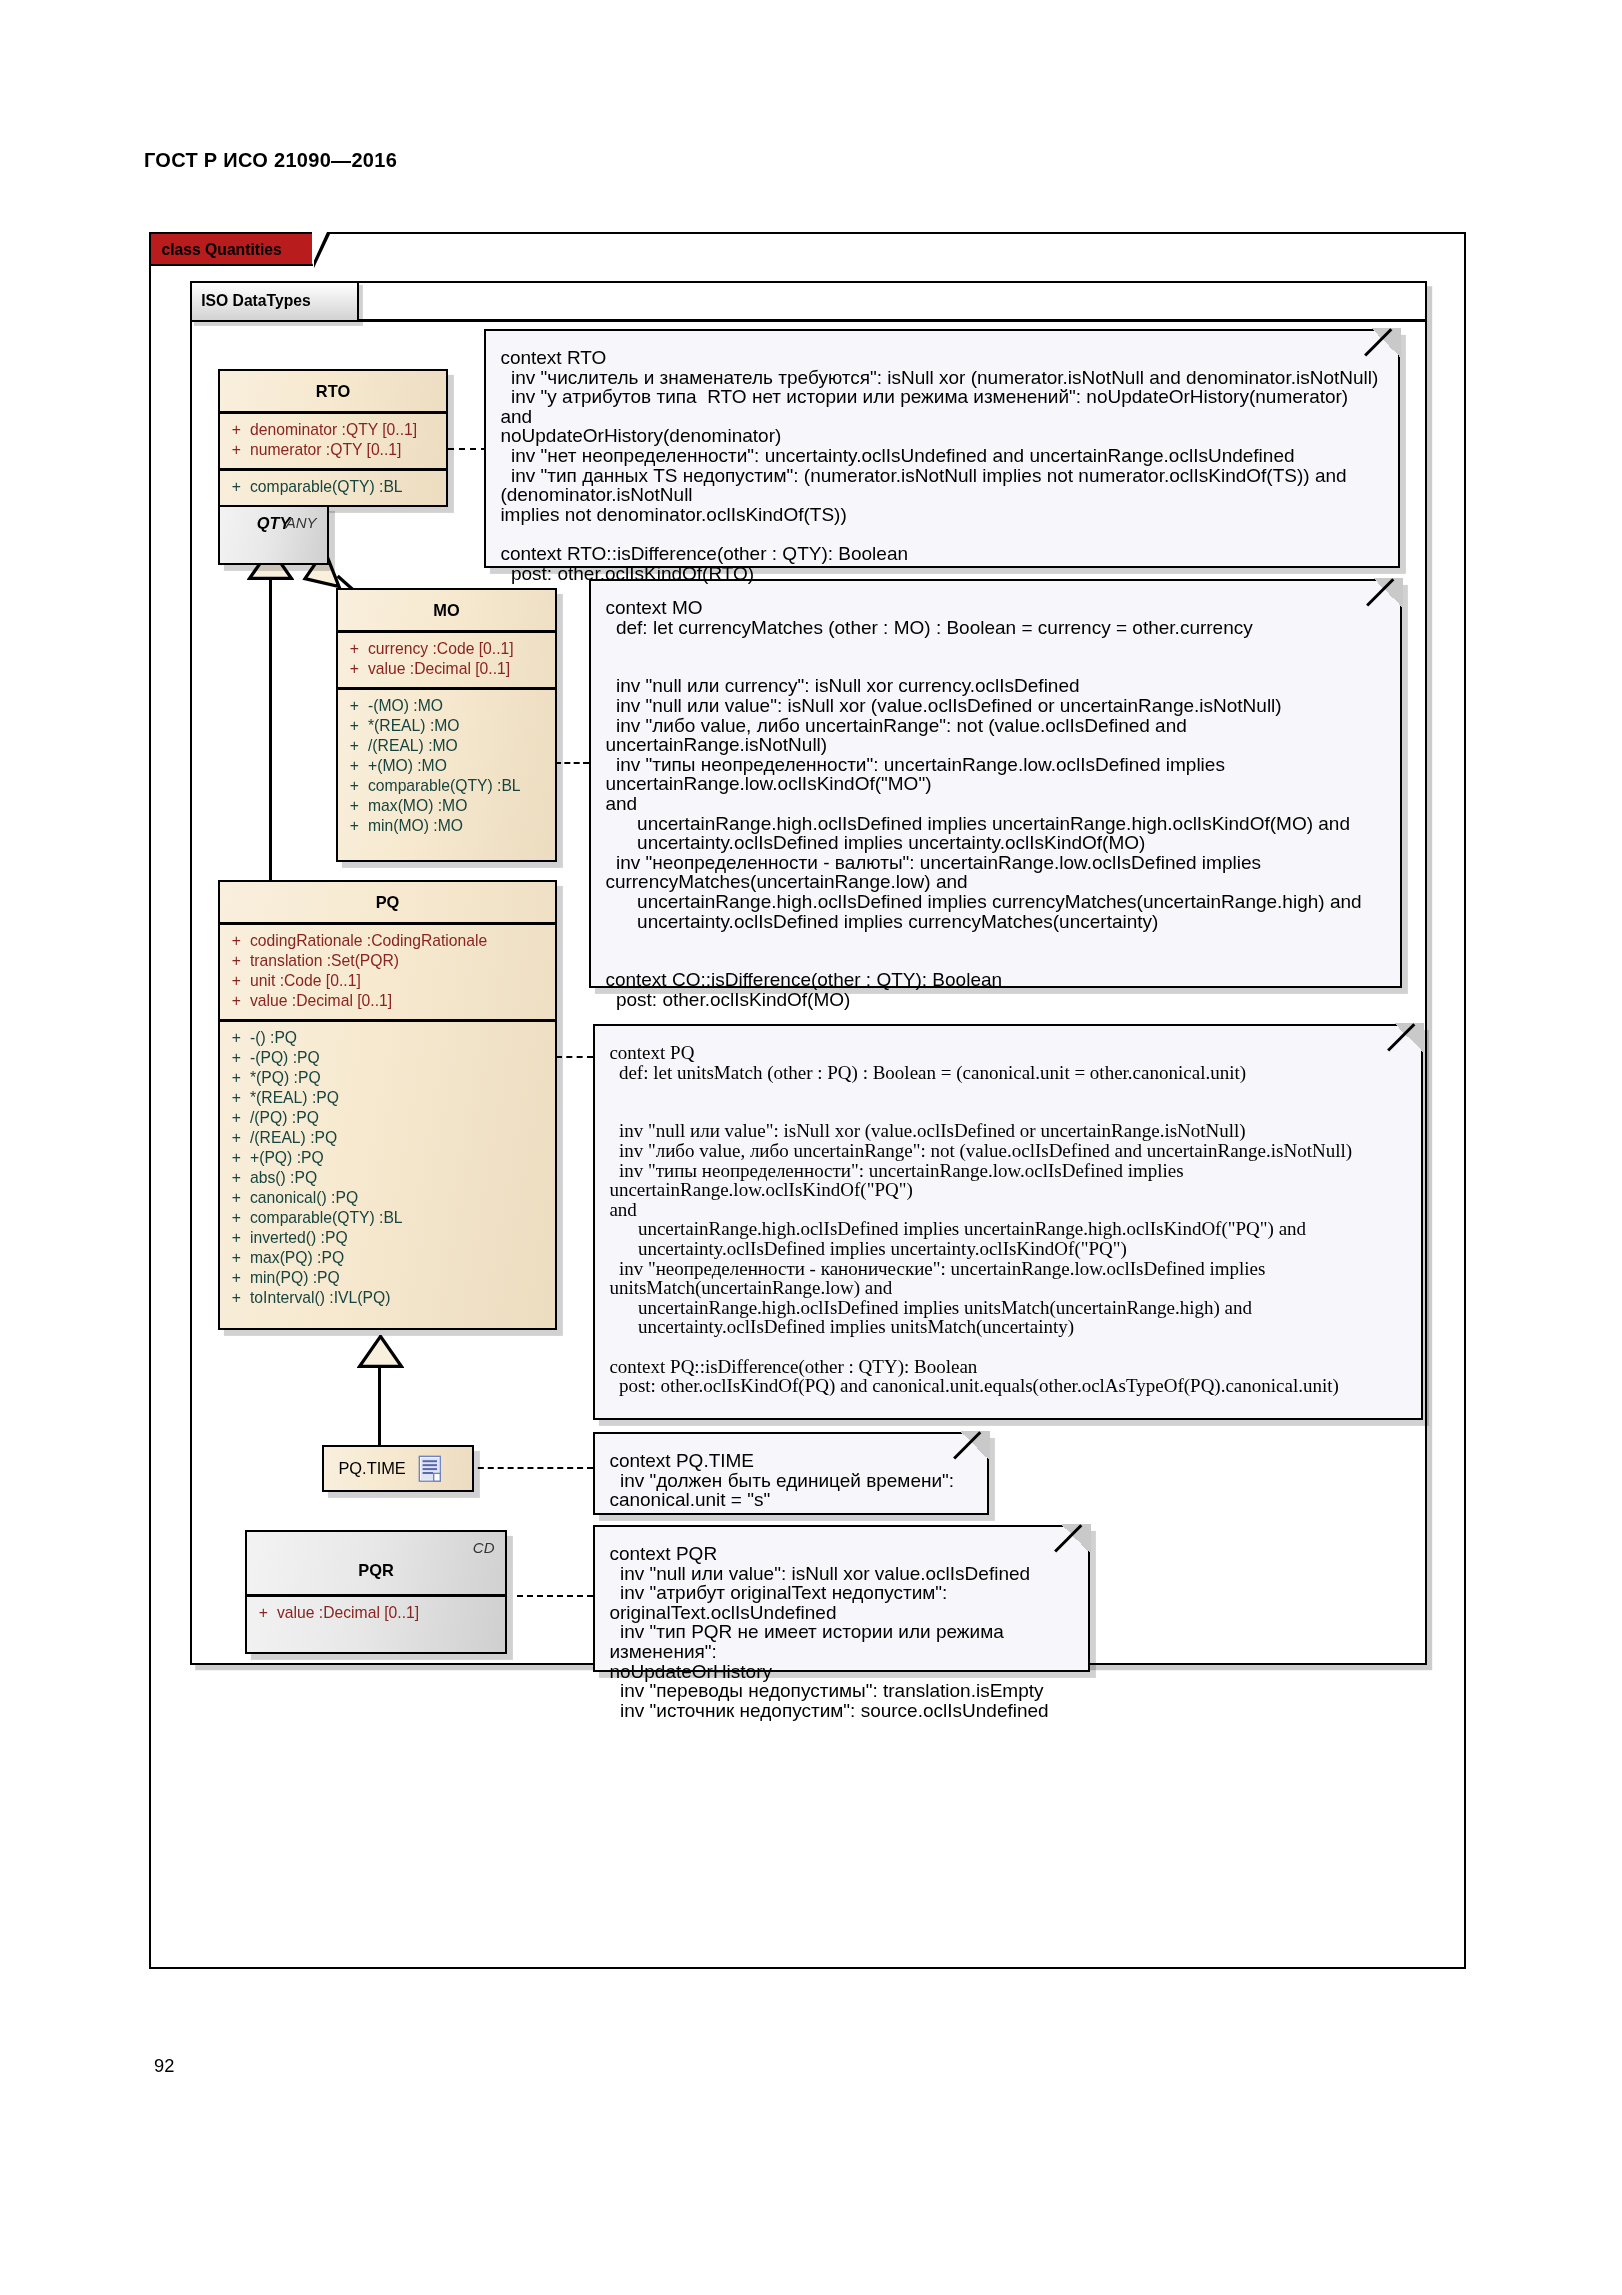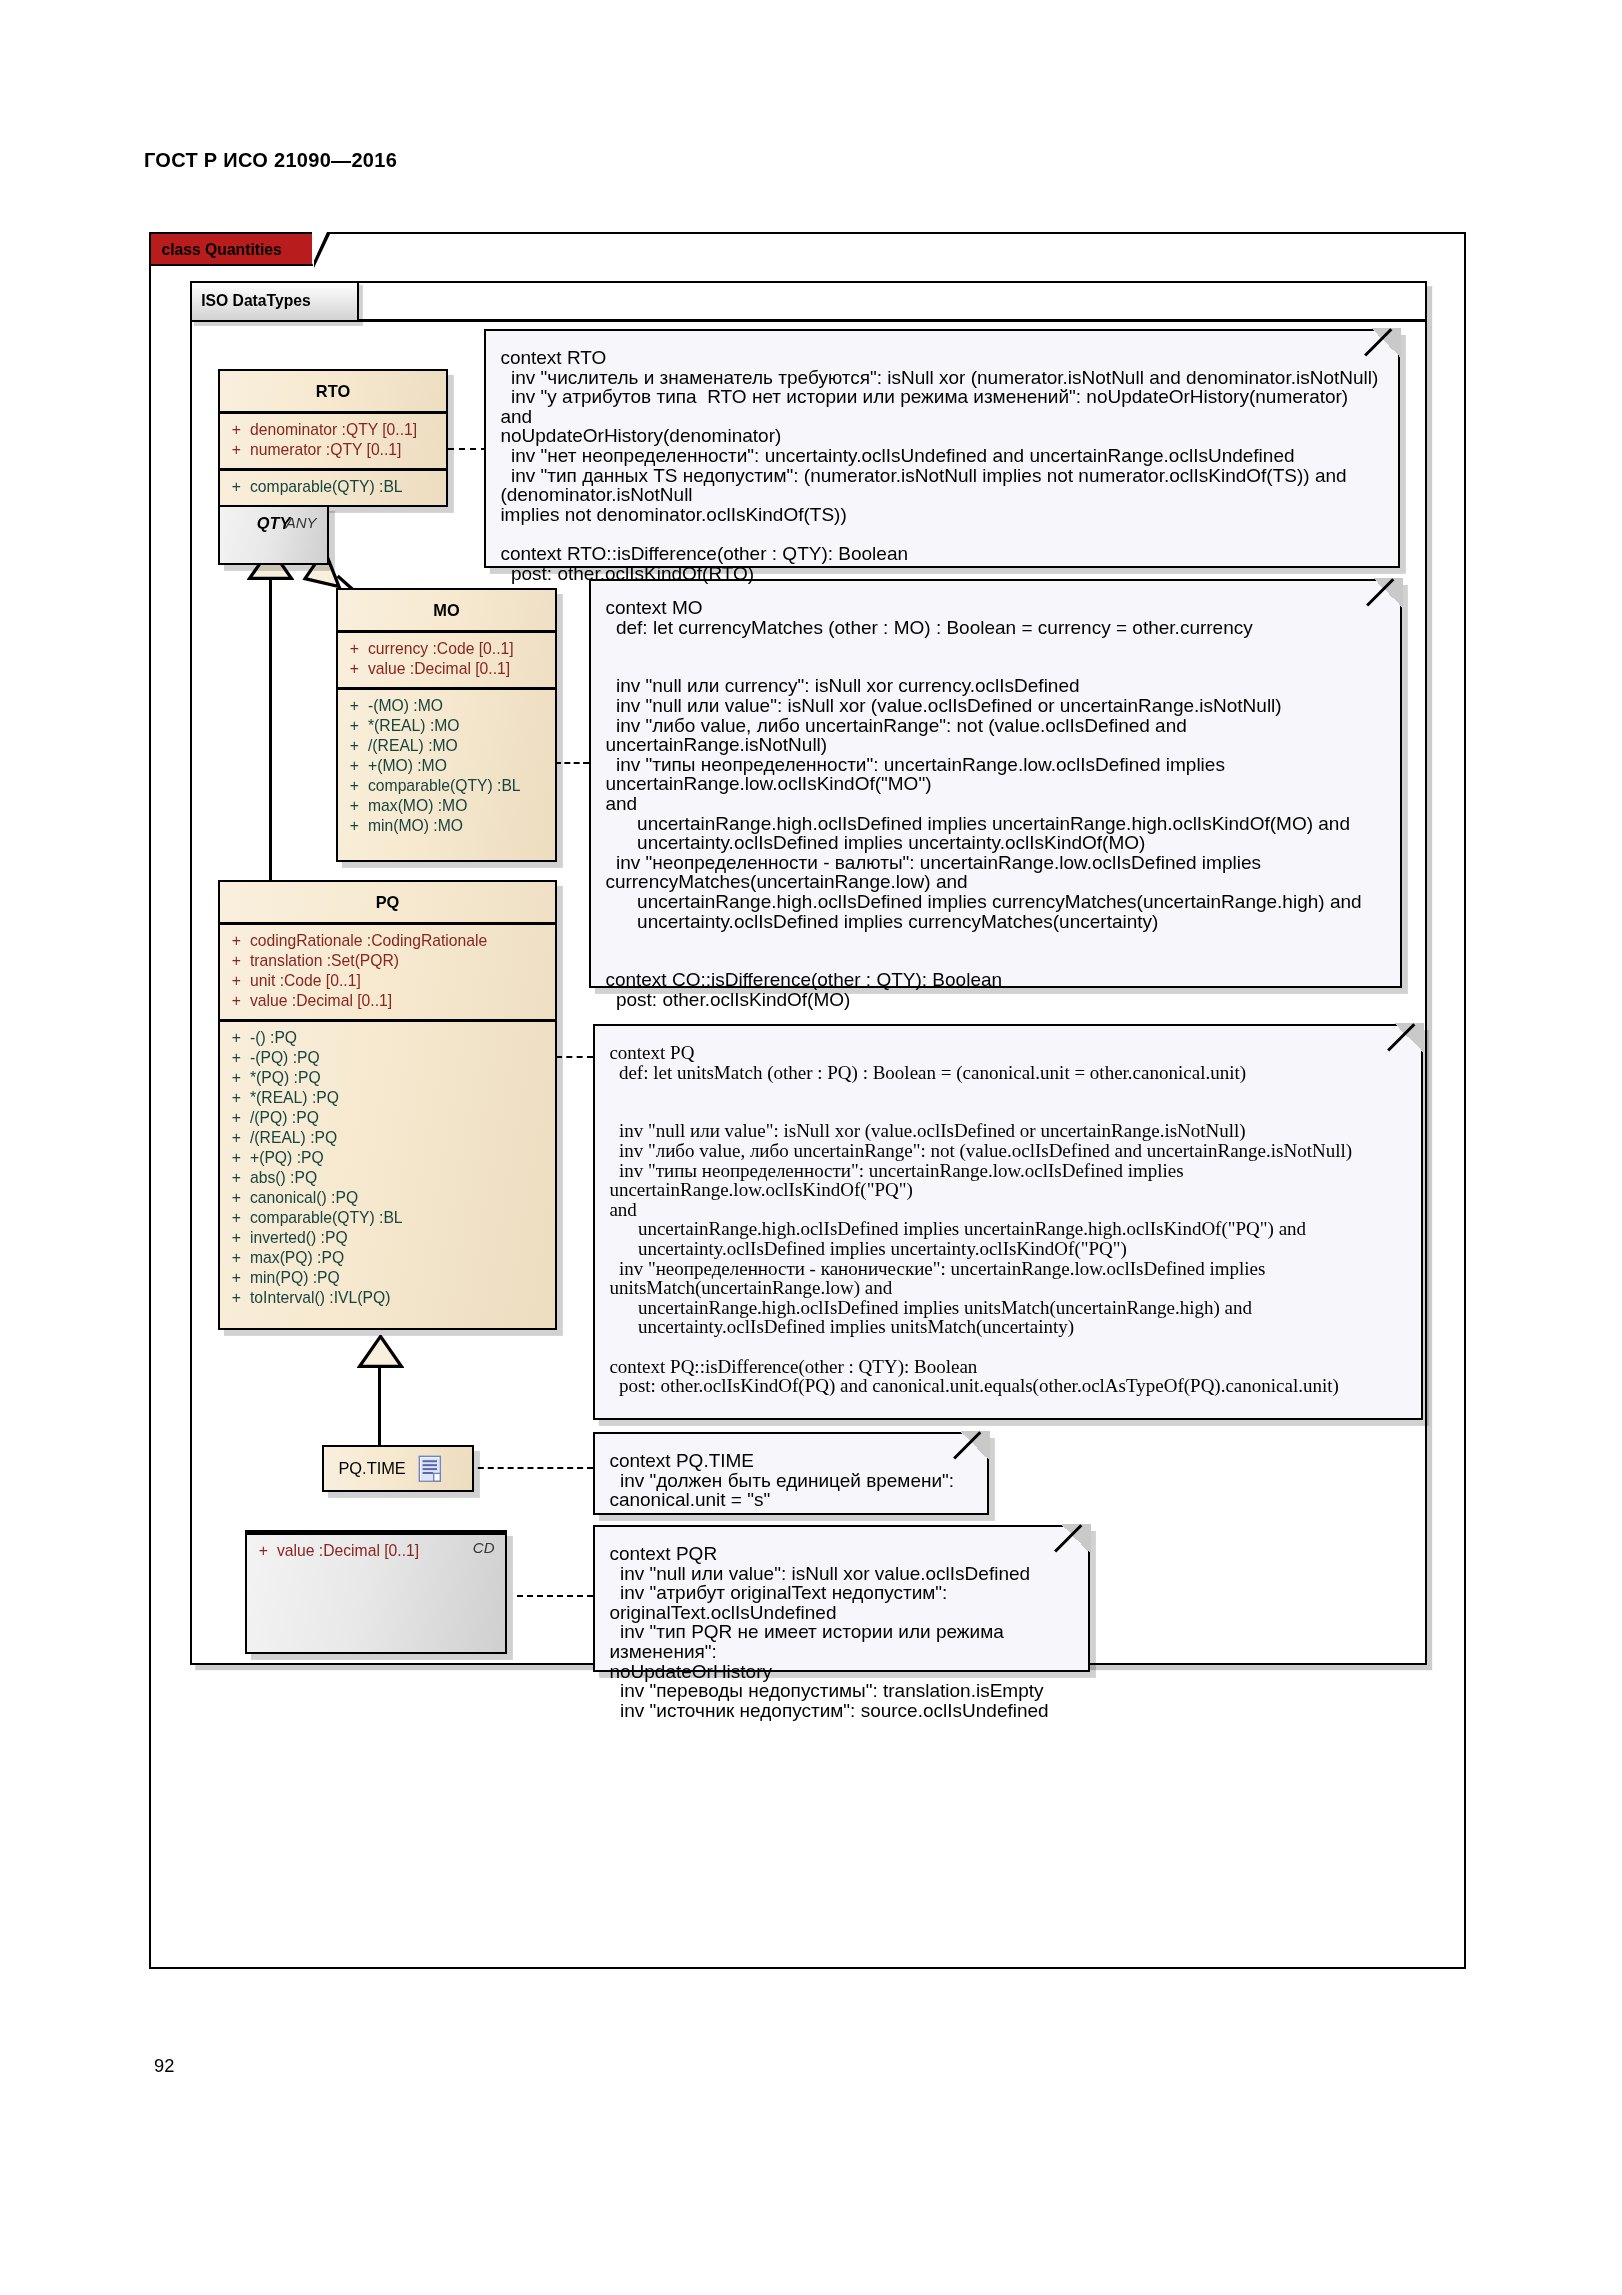--- a/index.html
+++ b/index.html
@@ -366,20 +366,21 @@
           <rect x="7" y="26" width="16" height="3"></rect>
         </g>
         <polygon points="24,28 34,28 34,40 24,40" fill="#ffffff" stroke="#6a7fc0" stroke-width="2"></polygon>
       </svg>
     </span>
   </div>
 </div>
 
 <div class="cls grey" style="left:245px; top:1530px; width:262px; height:124px;">
   <div class="stereo">CD</div>
+  <div class="cls-name" style="padding-top:29px; padding-bottom:14.4px;">PQR</div>
   <div class="cls-sep"></div>
   <div class="cls-compartment">
     <div class="mline">
       <span class="vis attr">+</span>
       <span class="attr">value  :Decimal [0..1]</span>
     </div>
   </div>
 </div>
 
 <div class="note" style="left:484px; top:329px; width:916px; height:239px;">

